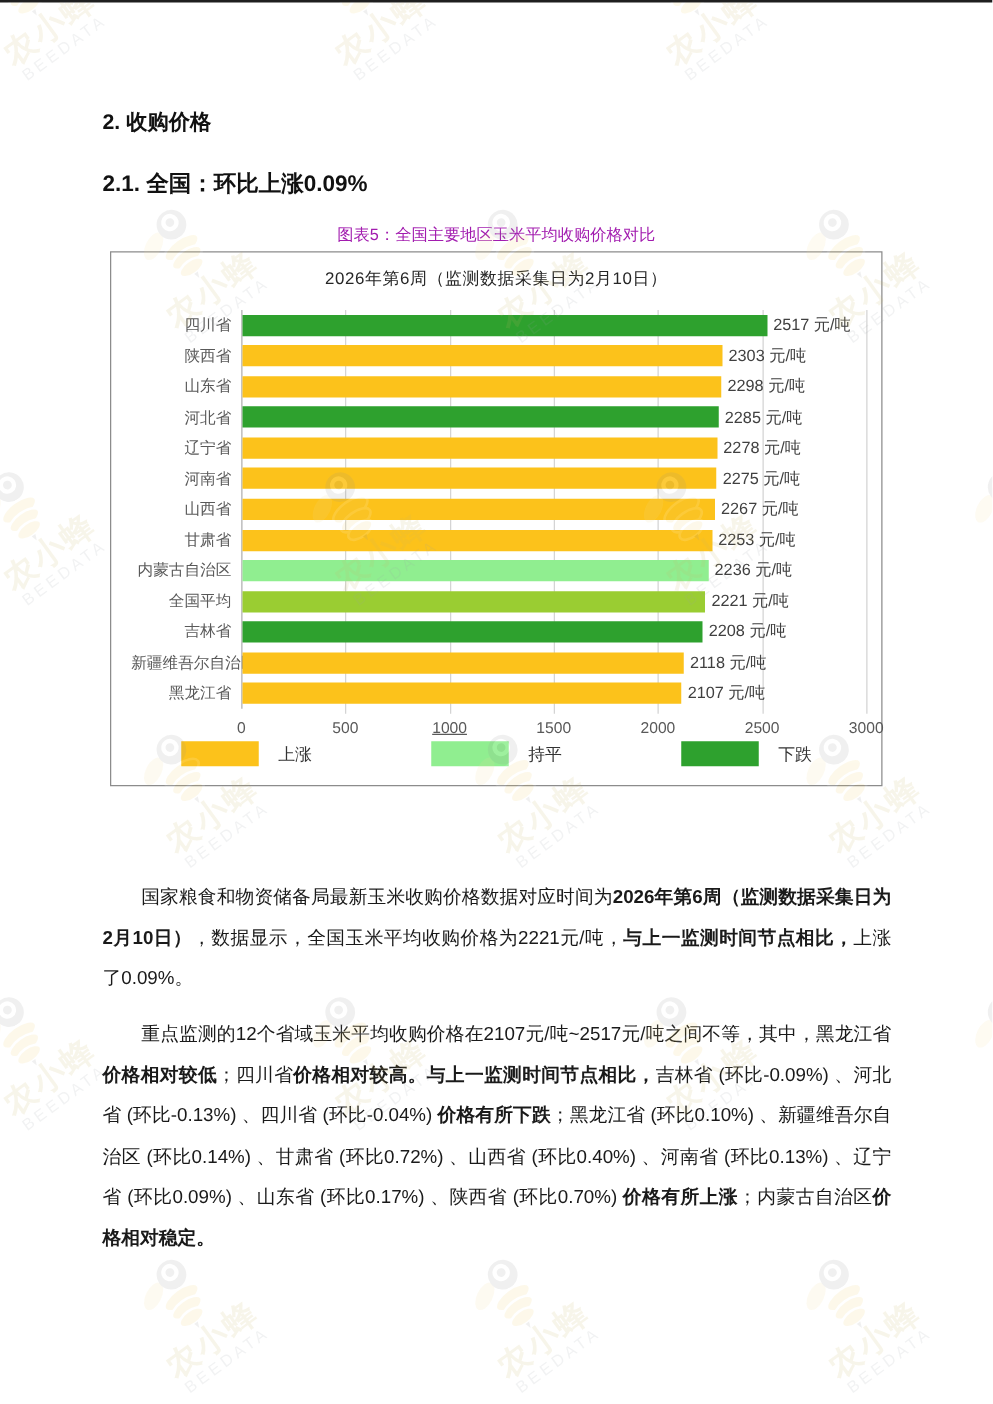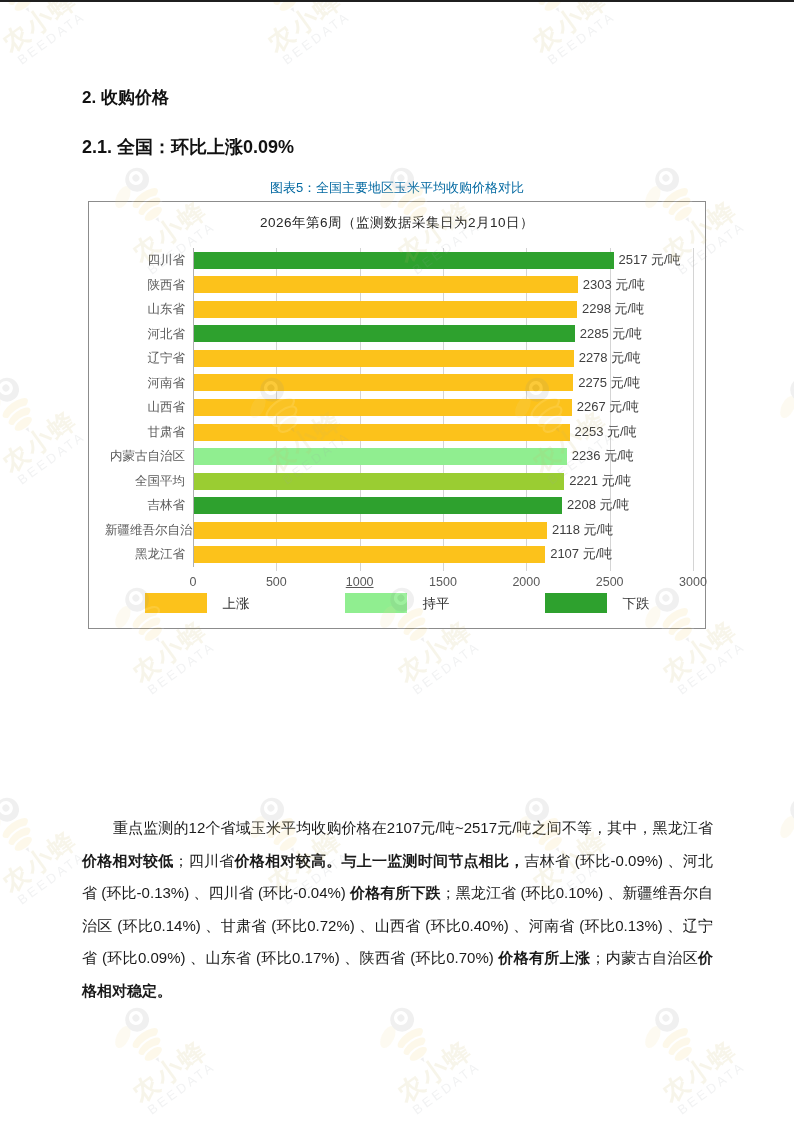--- a/index.html
+++ b/index.html
@@ -13,21 +13,21 @@
   .wm-layer { position:absolute; inset:0; z-index:10; pointer-events:none; }
   .wm-tile { position:absolute; opacity:0.13; transform:rotate(-36deg); width:170px; text-align:center; }
   .wm-tile svg { display:block; margin:0 auto; }
   .wm-name { font-size:26px; font-weight:bold; color:#c9b463; letter-spacing:2px; line-height:1; }
   .wm-sub  { font-size:13px; color:#9aa0a6; letter-spacing:3px; line-height:1.3; }
   
   .content { position:absolute; inset:0; z-index:1; }
   .h-sec  { position:absolute; left:82px; top:84px;  font-size:17px; font-weight:bold; color:#111; }
   .h-sub  { position:absolute; left:82px; top:133px; font-size:18px; font-weight:bold; color:#111; }
   .fig-caption { position:absolute; left:88px; top:177px; width:618px; text-align:center;
-                 font-size:13px; color:#0369a1; }
+                 font-size:13px; color:#a21caf; }
   
   .chart-box { position:absolute; left:88px; top:199px; width:618px; height:428px;
                background:#fff; border:1px solid #8c8c8c; }
   .chart-title { position:absolute; left:0; top:12px; width:100%; text-align:center;
                  font-size:13.5px; color:#262626; font-weight:500; letter-spacing:0.5px; }
   .plot { position:absolute; left:0; top:46px; width:100%; }
   .cat-label { position:absolute; width:96px; text-align:right; font-size:12.5px; color:#595959;
                line-height:24.5px; white-space:nowrap; }
   .bars-area { position:absolute; left:104px; top:0; width:500px; height:319px; }
   .gridline { position:absolute; top:0; width:1px; height:323px; background:#d4d4d4; }
@@ -133,20 +133,21 @@
             <span class="legend-label">持平</span>
           </div>
           <div class="legend-item">
             <div class="legend-swatch" style="background: rgb(46, 161, 46);"></div>
             <span class="legend-label">下跌</span>
           </div>
         </div>
     </div>
 
 
+    <div class="para para-1"><span>国家粮食和物资储备局最新玉米收购价格数据对应时间为</span><b>2026年第6周（监测数据采集日为2月10日）</b><span>，数据显示，全国玉米平均收购价格为2221元/吨，</span><b>与上一监测时间节点相比，</b><span>上涨了0.09%。</span></div>
     <div class="para para-2"><span>重点监测的12个省域玉米平均收购价格在2107元/吨~2517元/吨之间不等，其中，黑龙江省</span><b>价格相对较低</b><span>；四川省</span><b>价格相对较高。与上一监测时间节点相比，</b><span>吉林省 (环比-0.09%) 、河北省 (环比-0.13%) 、四川省 (环比-0.04%) </span><b>价格有所下跌</b><span>；黑龙江省 (环比0.10%) 、新疆维吾尔自治区 (环比0.14%) 、甘肃省 (环比0.72%) 、山西省 (环比0.40%) 、河南省 (环比0.13%) 、辽宁省 (环比0.09%) 、山东省 (环比0.17%) 、陕西省 (环比0.70%) </span><b>价格有所上涨</b><span>；内蒙古自治区</span><b>价格相对稳定。</b></div>
   </div>
 
   <div class="wm-layer" id="wm-layer">
       <div class="wm-tile" style="left: -60px; top: -55px;">
         <svg width="70" height="66" viewBox="0 0 100 94">
           <ellipse cx="25" cy="34" rx="17" ry="9" transform="rotate(-28 25 34)" fill="#f2dd9a"></ellipse>
           <circle cx="56" cy="26" r="17" fill="#8f8f8f"></circle>
           <circle cx="56" cy="23" r="10" fill="#ffffff"></circle>
           <circle cx="56" cy="23" r="5" fill="#8f8f8f"></circle>

